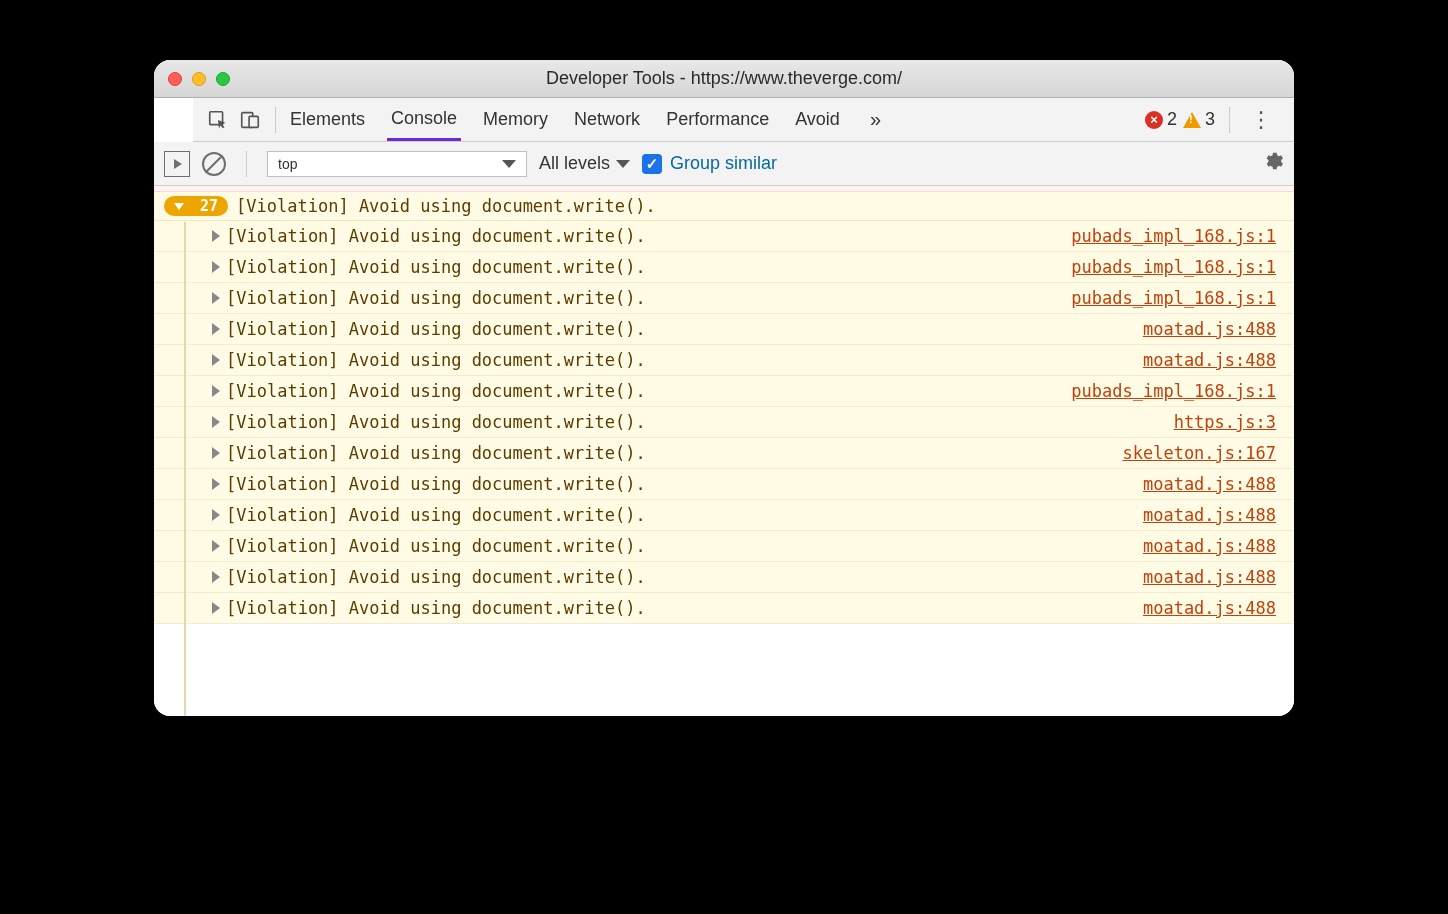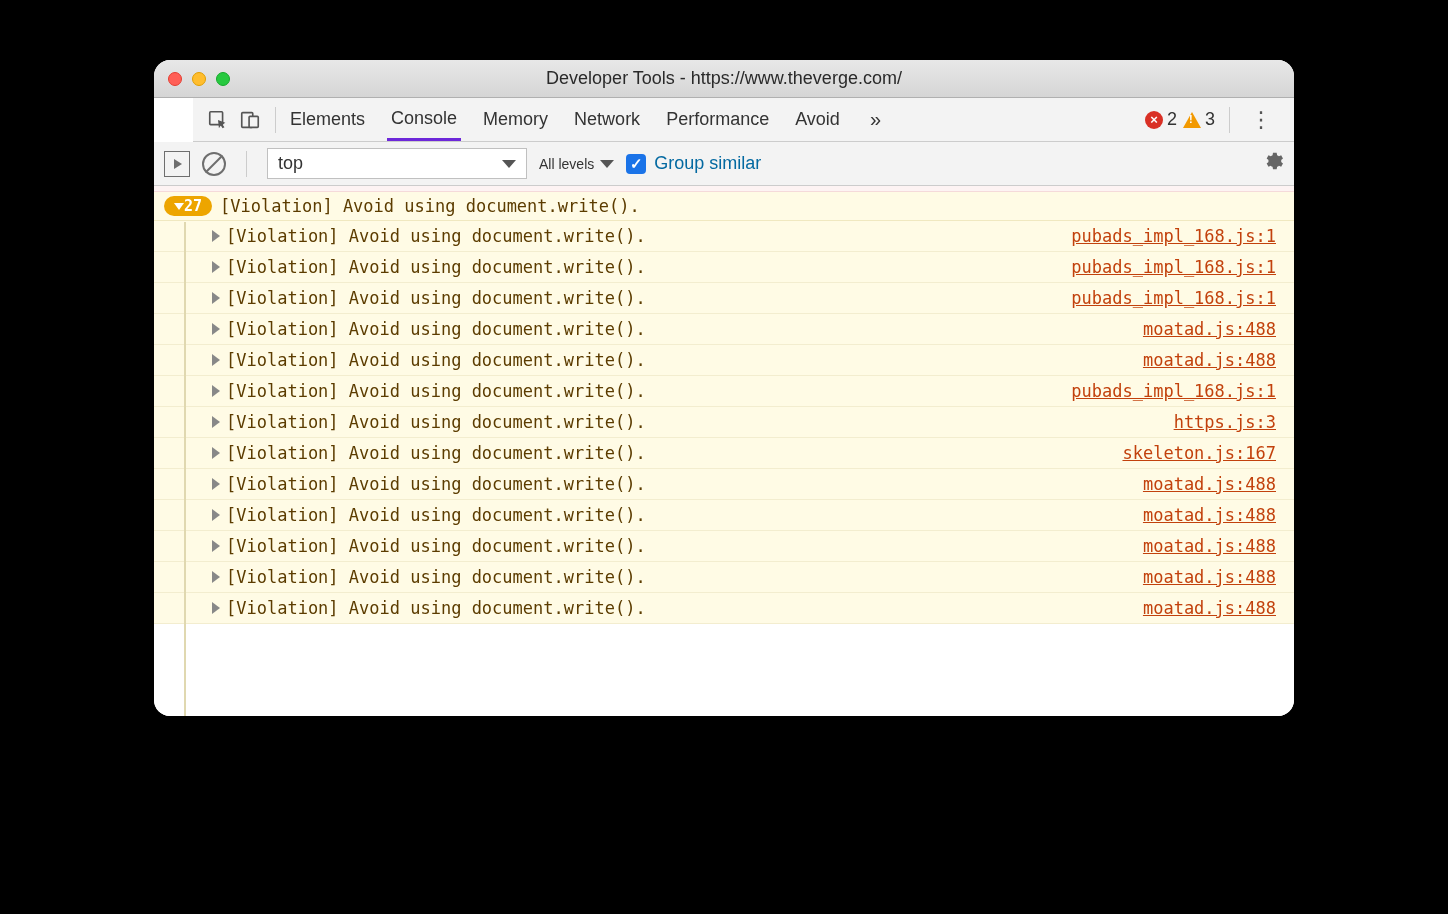--- a/index.html
+++ b/index.html
@@ -174,42 +174,42 @@
     .context-select {
       display: flex;
       align-items: center;
       border: 1px solid #c0c0c0;
       padding: 4px 10px;
       background: #fff;
       gap: 100px;
       width: 260px;
       justify-content: space-between;
       cursor: pointer;
-      font-size: 18px;
+      font-size: 14px;
       color: #333;
     }
     .chev-down {
       width: 0; height: 0;
       border-left: 7px solid transparent;
       border-right: 7px solid transparent;
       border-top: 8px solid #555;
     }
     .filter-input {
       border: 1px solid #c0c0c0;
       padding: 4px 10px;
       font-size: 18px;
       width: 250px;
       color: #333;
       background: #fff;
     }
     .filter-input::placeholder { color: #888; }
     .levels {
       display: flex; align-items: center; gap: 6px;
       cursor: pointer;
-      font-size: 14px;
+      font-size: 18px;
       color: #333;
     }
     .checkbox {
       display: flex; align-items: center; gap: 8px;
       font-size: 18px;
       color: #0369a1;
       cursor: pointer;
     }
     .cb-box {
       width: 20px; height: 20px;
@@ -247,21 +247,21 @@
     }
     .pill {
       background: #eda500;
       color: #fff;
       border-radius: 12px;
       padding: 1px 10px;
       font-size: 15px;
       font-weight: 600;
       display: flex;
       align-items: center;
-      gap: 0;
+      gap: 16px;
     }
     .pill-caret {
       width: 0; height: 0;
       border-left: 5px solid transparent;
       border-right: 5px solid transparent;
       border-top: 7px solid #fff;
     }
     .violation-text { color: #5c3c00; }
     .log-row {
       display: flex;

